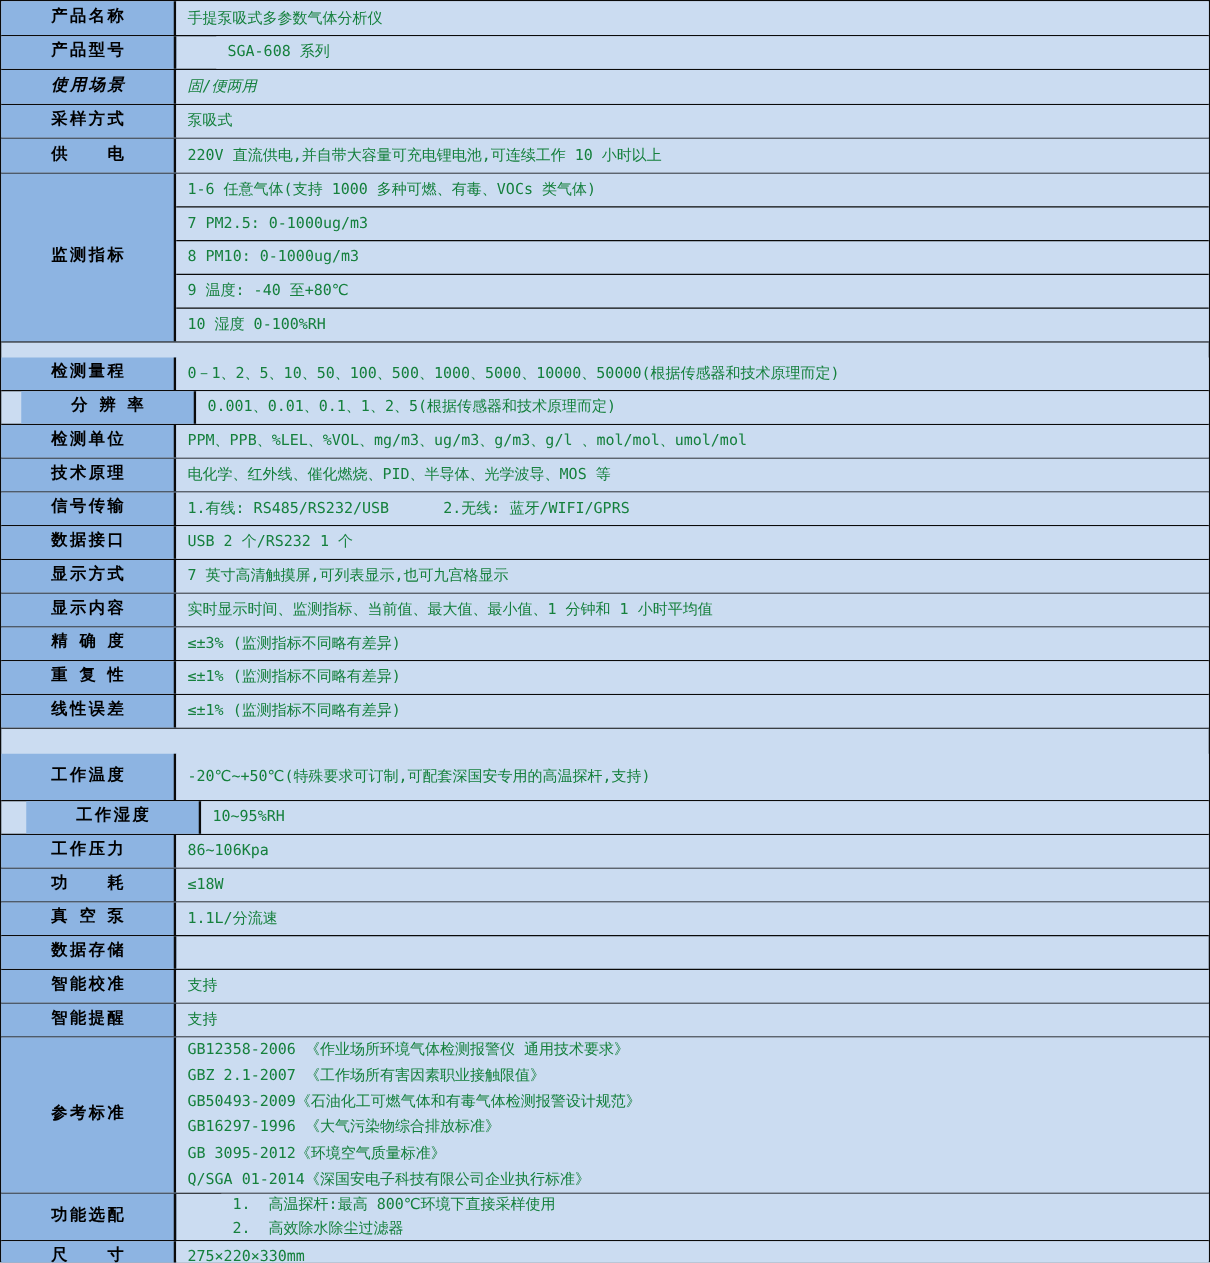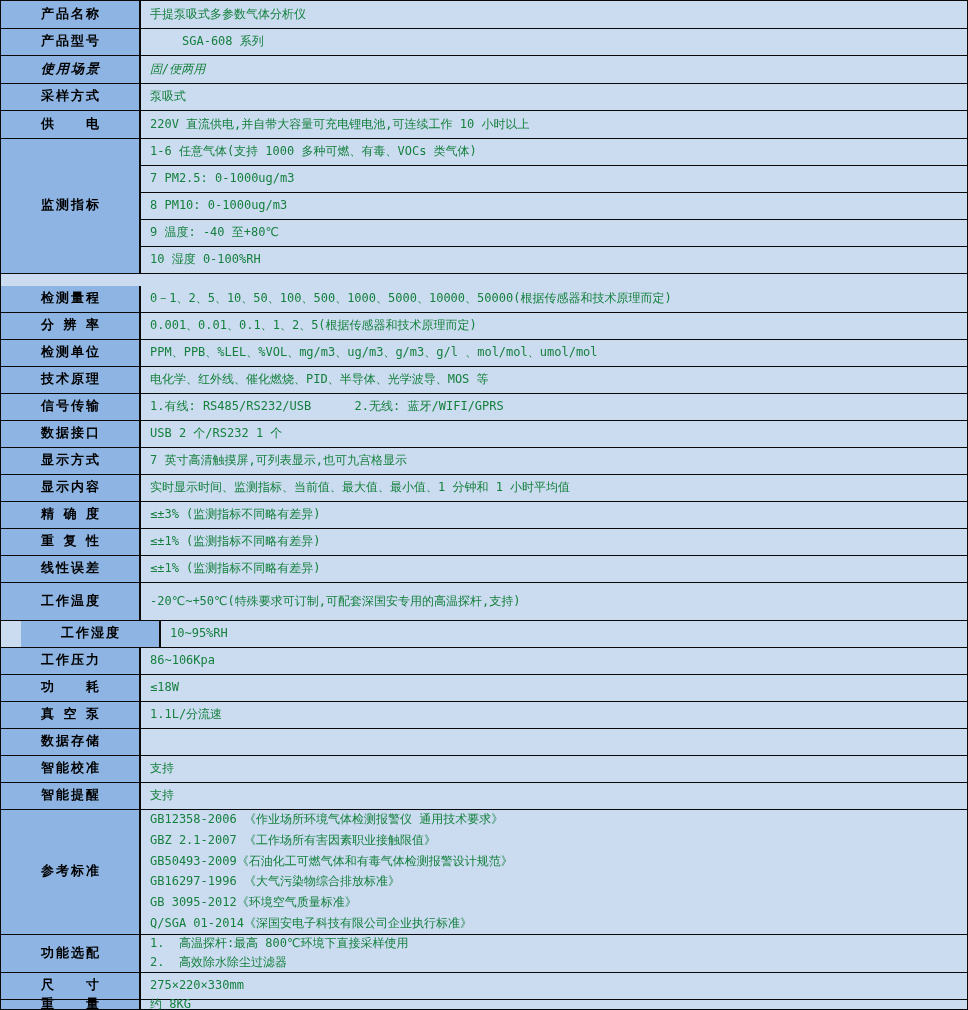--- a/index.html
+++ b/index.html
@@ -155,21 +155,21 @@
     <div class="row" style="height: 27px; margin-top: 12px;">
       <div class="hdr">
         <span class="hdr-t">检测量程</span>
       </div>
       <div class="vals">
         <div class="line">
           <span class="cell-text">0－1、2、5、10、50、100、500、1000、5000、10000、50000(根据传感器和技术原理而定)</span>
         </div>
       </div>
     </div>
-    <div class="row" style="height: 27px;">
+    <div class="row" style="height: 27px; padding-left: 16px;">
       <div class="hdr">
         <span class="hdr-t">分辨率</span>
       </div>
       <div class="vals">
         <div class="line">
           <span class="cell-text">0.001、0.01、0.1、1、2、5(根据传感器和技术原理而定)</span>
         </div>
       </div>
     </div>
     <div class="row" style="height: 27px;">
@@ -255,21 +255,21 @@
     <div class="row" style="height: 27px;">
       <div class="hdr">
         <span class="hdr-t">线性误差</span>
       </div>
       <div class="vals">
         <div class="line">
           <span class="cell-text">≤±1% (监测指标不同略有差异)</span>
         </div>
       </div>
     </div>
-    <div class="row" style="height: 38px;">
+    <div class="row" style="height: 38px; margin-top: 20px;">
       <div class="hdr">
         <span class="hdr-t">工作温度</span>
       </div>
       <div class="vals">
         <div class="line">
           <span class="cell-text">-20℃~+50℃(特殊要求可订制,可配套深国安专用的高温探杆,支持)</span>
         </div>
       </div>
     </div>
     <div class="row" style="height: 27px; padding-left: 20px;">
@@ -355,21 +355,21 @@
           <span class="cell-text">GB16297-1996 《大气污染物综合排放标准》</span>
         </div>
         <div class="line">
           <span class="cell-text">GB 3095-2012《环境空气质量标准》</span>
         </div>
         <div class="line">
           <span class="cell-text">Q/SGA 01-2014《深国安电子科技有限公司企业执行标准》</span>
         </div>
       </div>
     </div>
-    <div class="row" style="height: 38px;">
+    <div class="row" style="height: 38px; gap: 36px;">
       <div class="hdr">
         <span class="hdr-t">功能选配</span>
       </div>
       <div class="vals">
         <div class="line">
           <span class="cell-text">1.  高温探杆:最高 800℃环境下直接采样使用</span>
         </div>
         <div class="line">
           <span class="cell-text">2.  高效除水除尘过滤器</span>
         </div>

